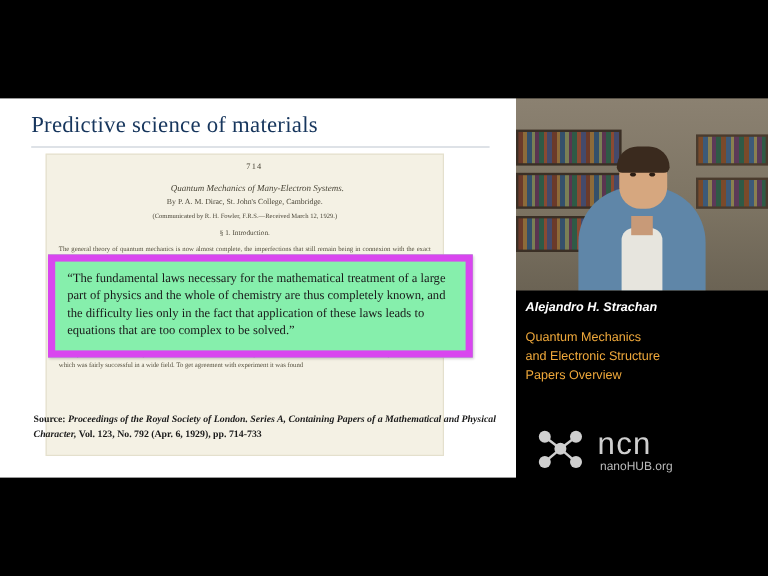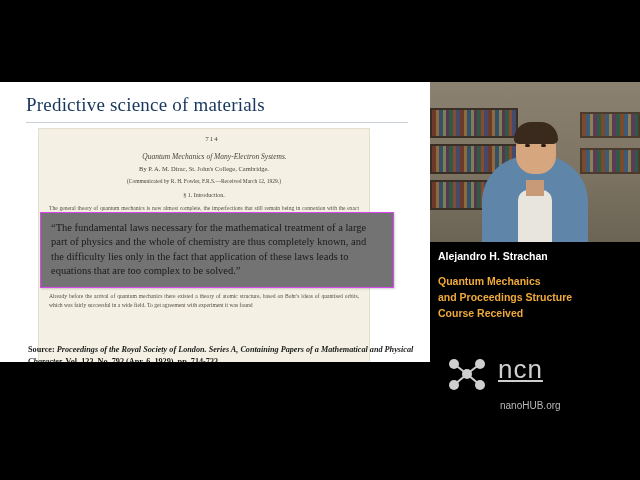--- a/index.html
+++ b/index.html
@@ -29,21 +29,21 @@
     background: #000;
     overflow: hidden;
   }
 
   
   .slide {
     position: absolute;
     left: 0;
     top: 22px;
     width: 430px;
-    height: 280px;
+    height: 316px;
     background: #ffffff;
     overflow: hidden;
   }
 
   .slide-title {
     position: absolute;
     left: 26px;
     top: 12px;
     font-family: "Liberation Serif", serif;
     font-size: 19px;
@@ -111,22 +111,22 @@
   }
   .paper .pbody.second { margin-top: 5px; }
 
   
   .quote {
     position: absolute;
     left: 40px;
     top: 130px;
     width: 354px;
     padding: 8px 14px 9px 10px;
-    background: #737373;
-    border: 1px solid #d946ef;
+    background: #86efac;
+    border: 6px solid #d946ef;
     box-shadow: 1px 1px 2px rgba(0,0,0,0.18);
     font-family: "Liberation Serif", serif;
     font-size: 10.5px;
     line-height: 1.36;
     color: #1a1a1a;
     box-sizing: border-box;
   }
 
   .source {
     position: absolute;
@@ -240,54 +240,54 @@
   .cam .eye.l { left: 95px; }
   .cam .eye.r { left: 111px; }
 
   .name {
     position: absolute;
     left: 8px;
     top: 190px;
     font-size: 10.5px;
     color: #ffffff;
     font-weight: bold;
+    font-style: italic;
   }
   .course {
     position: absolute;
     left: 8px;
     top: 214px;
     font-size: 10.5px;
     line-height: 1.5;
     color: #f0a93b;
-    font-weight: bold;
+    font-weight: normal;
   }
   .course .white { color: #ffffff; }
 
   
   .ncn {
     position: absolute;
     left: 14px;
     top: 292px;
     width: 180px;
     height: 56px;
   }
   .ncn .mark { position: absolute; left: 0; top: 2px; width: 46px; height: 40px; }
   .ncn .word {
     position: absolute;
     left: 54px;
     top: 2px;
     font-size: 26px;
     color: #cfcfcf;
     letter-spacing: 1px;
-    text-decoration: underline;
   }
   .ncn .sub {
     position: absolute;
     left: 56px;
-    top: 48px;
+    top: 32px;
     font-size: 10px;
     color: #b9b9b9;
   }
 
   
   .bar {
     position: absolute;
     left: 0;
     width: 640px;
     background: #000;
@@ -354,22 +354,22 @@
         <div class="person-head"></div>
         <div class="person-hair"></div>
         <div class="eye l"></div>
         <div class="eye r"></div>
       </div>
 
       <div class="name">Alejandro H. Strachan</div>
 
       <div class="course">
         <div>Quantum Mechanics</div>
-        <div>and Proceedings Structure</div>
-        <div>Course Received</div>
+        <div>and Electronic Structure</div>
+        <div>Papers Overview</div>
       </div>
 
       <div class="ncn">
         <svg class="mark" viewBox="0 0 46 40">
           <g stroke="#cfcfcf" stroke-width="2" fill="none">
             <line x1="10" y1="10" x2="23" y2="20"></line>
             <line x1="36" y1="10" x2="23" y2="20"></line>
             <line x1="10" y1="31" x2="23" y2="20"></line>
             <line x1="36" y1="31" x2="23" y2="20"></line>
           </g>

